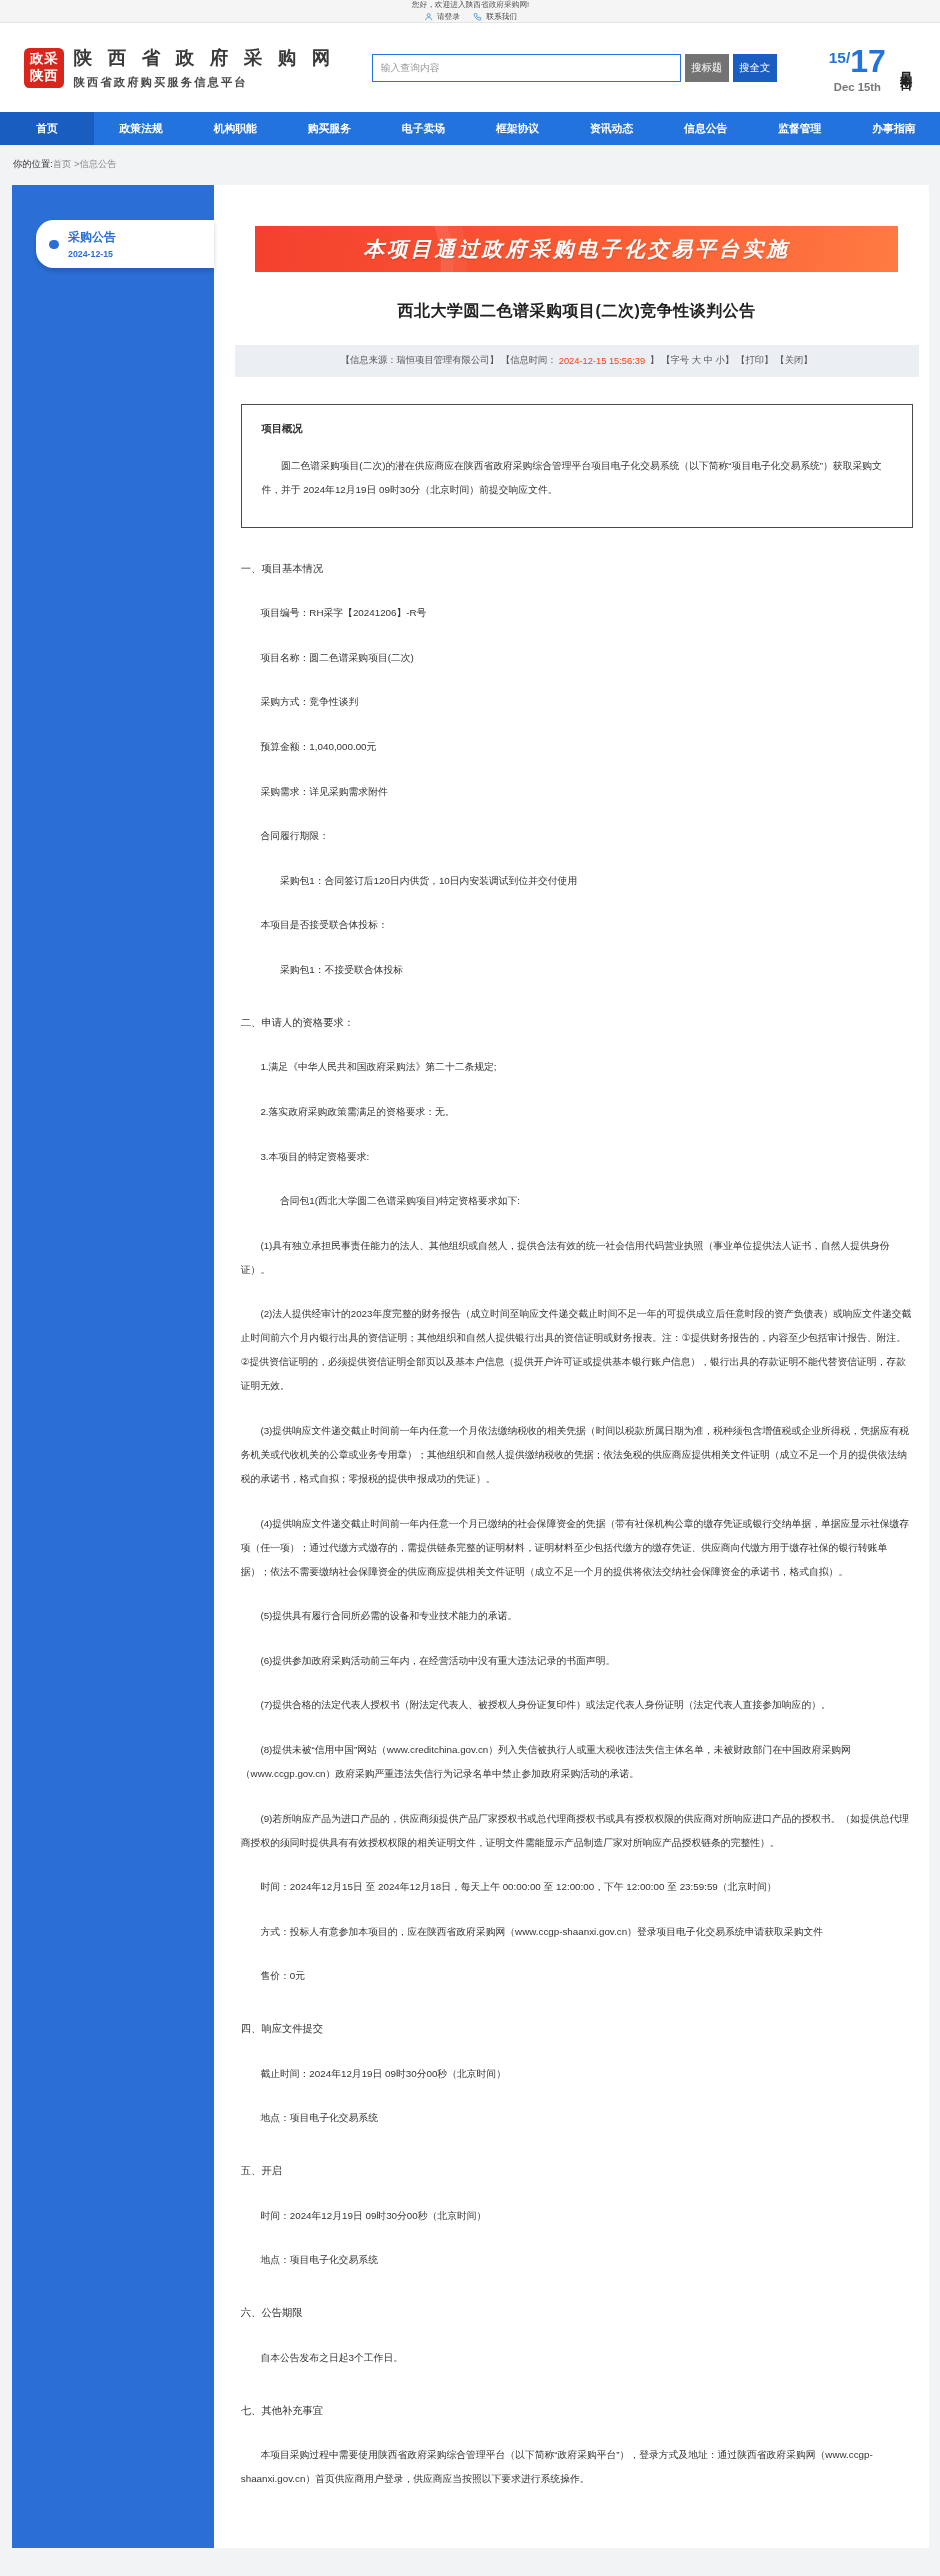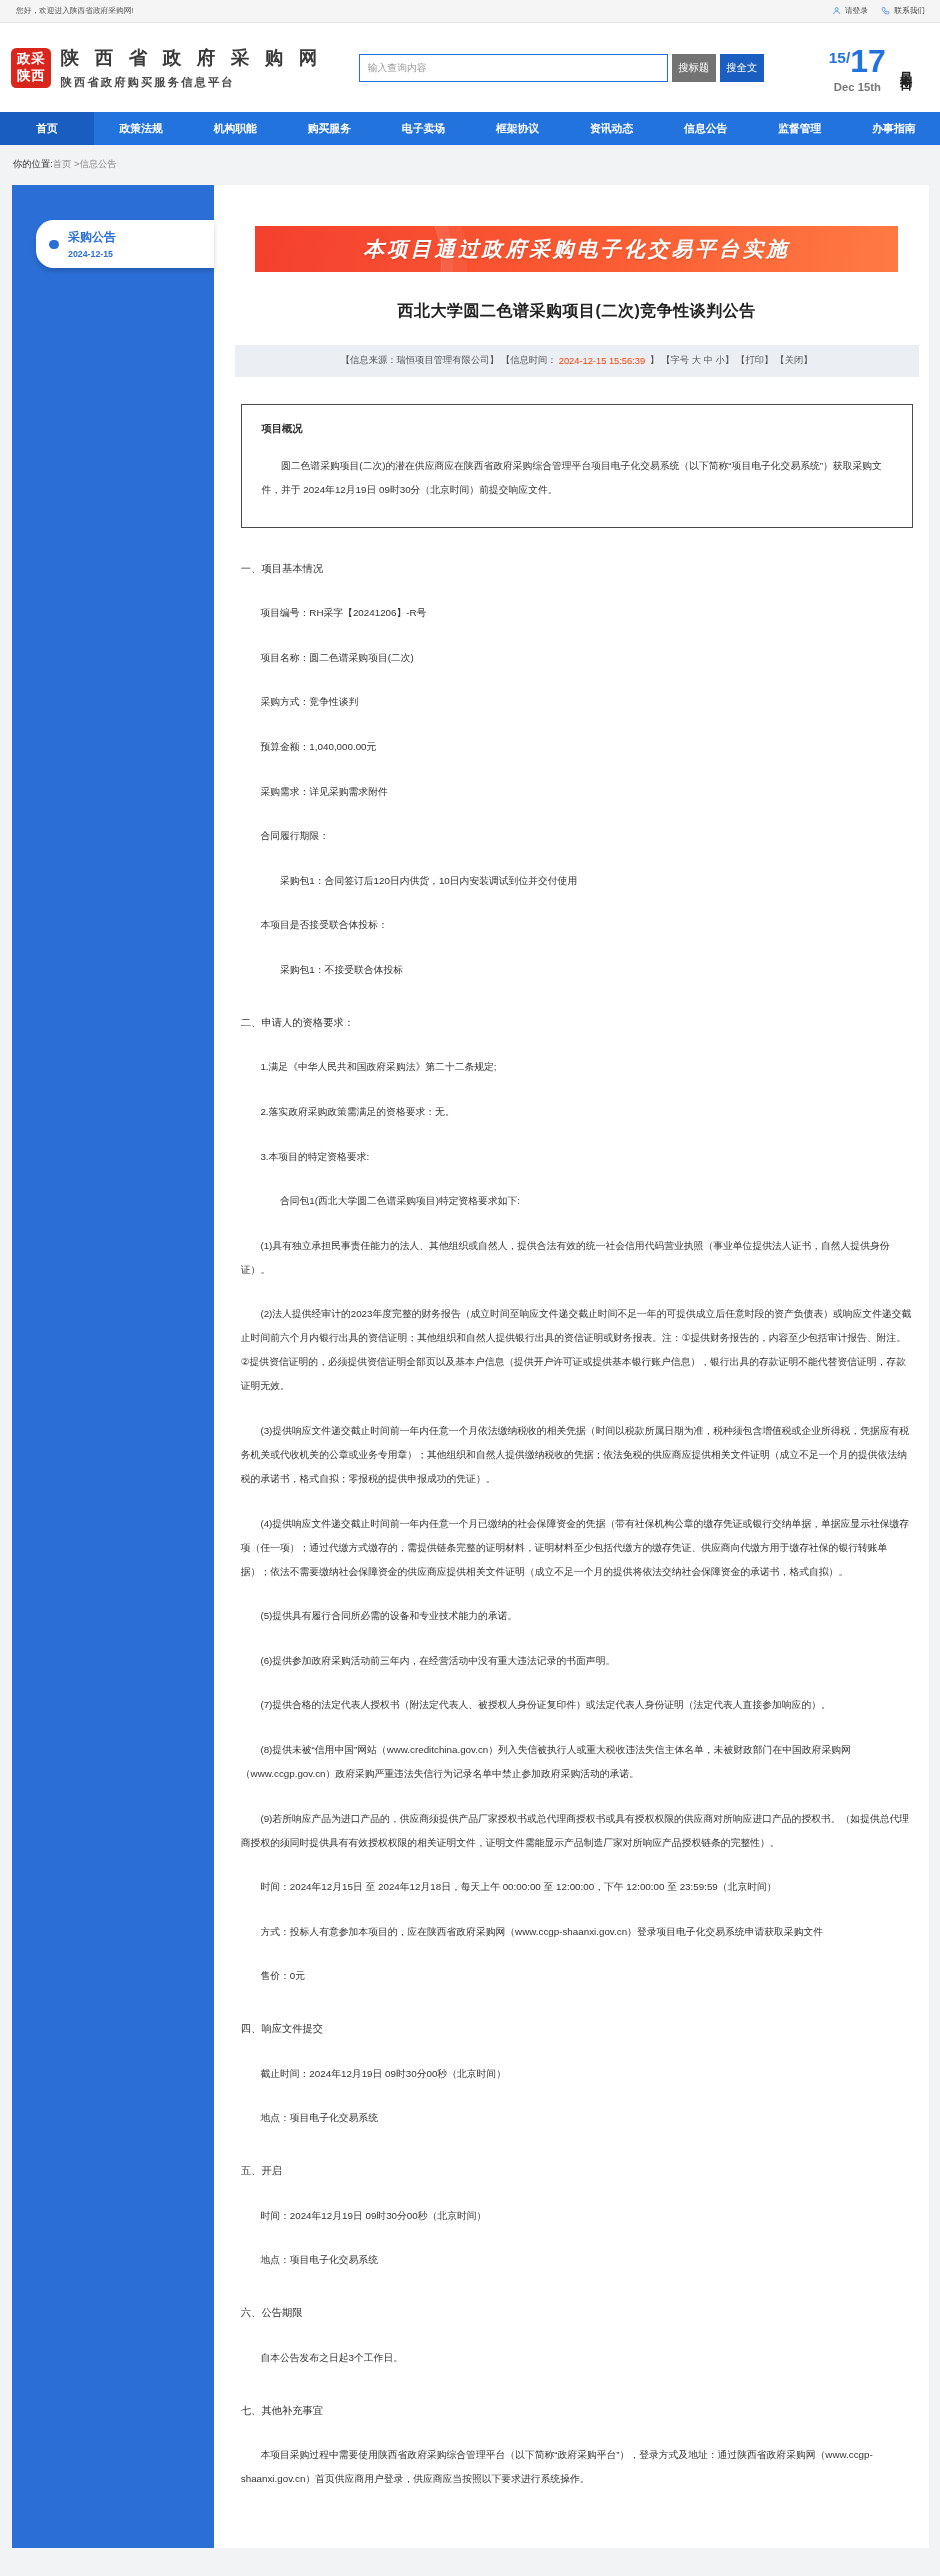--- a/index.html
+++ b/index.html
@@ -1,32 +1,32 @@
 <!DOCTYPE html>
 <html lang="zh" style="font-size:8.2px"><head>
 <meta charset="utf-8">
 <style>
   * { margin:0; padding:0; box-sizing:border-box; }
   html,body { background:#f2f3f5; font-family:"Liberation Sans","DejaVu Sans",sans-serif; color:#333; }
   body { width:941px; margin:0 auto; }
 
   
   .topbar { height:23px; background:#f5f5f5; border-bottom:0.5px solid #e6e6e6;
-            display:flex; align-items:center; justify-content:space-between; padding:0 16px; }
+            display:flex; align-items:center; justify-content:space-between; padding:0 8px;flex-direction:column; }
   .topbar-left { font-size:7.7px; color:#555; }
   .topbar-right { display:flex; align-items:center; gap:13.4px; font-size:7.7px; color:#444; }
   .topbar-right .tb-item { display:flex; align-items:center; gap:3.6px; cursor:pointer; }
   .tb-icon svg { display:block; }
 
   
   .header { background:#fff; height:89px; display:flex; align-items:center; padding:0 11.3px; }
   .logo-wrap { display:flex; align-items:center; gap:9.3px; }
   .logo-seal { width:40px; height:40px; background:#d9261c; border-radius:5.2px; color:#fff;
                font-weight:bold; display:flex; flex-direction:column; align-items:center; justify-content:center;
-               font-size:13.4px; line-height:1.2; letter-spacing:1px; }
+               font-size:13.4px; line-height:1.2; letter-spacing:1px;margin-left:13px; }
   .site-titles .t1 { font-size:18.5px; font-weight:bold; letter-spacing:5.2px; color:#3a3a3a; }
   .site-titles .t2 { font-size:11.3px; font-weight:bold; letter-spacing:2.1px; color:#4a4a4a; margin-top:4.1px; }
   .search-wrap { display:flex; align-items:center; margin-left:36px; }
   .search-input { width:309px; height:28px; border:1px solid #2273dd; font-size:9.8px; padding:0 8.2px; outline:none; color:#333; }
   .search-input::placeholder { color:#999; }
   .btn-search { height:28px; width:44px; color:#fff; font-size:10.3px; border:none; cursor:pointer; }
   .btn-title { background:#737373; margin-left:4.1px; }
   .btn-full  { background:#1b5ec2; margin-left:4.1px; }
   .date-widget { margin-left:auto; display:flex; align-items:center; gap:11.3px; padding-right:15.5px; }
   .date-nums { text-align:center; }

